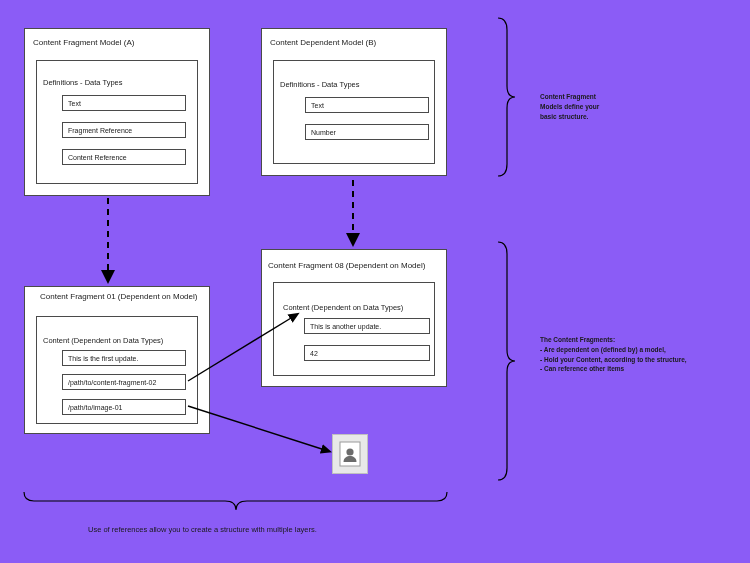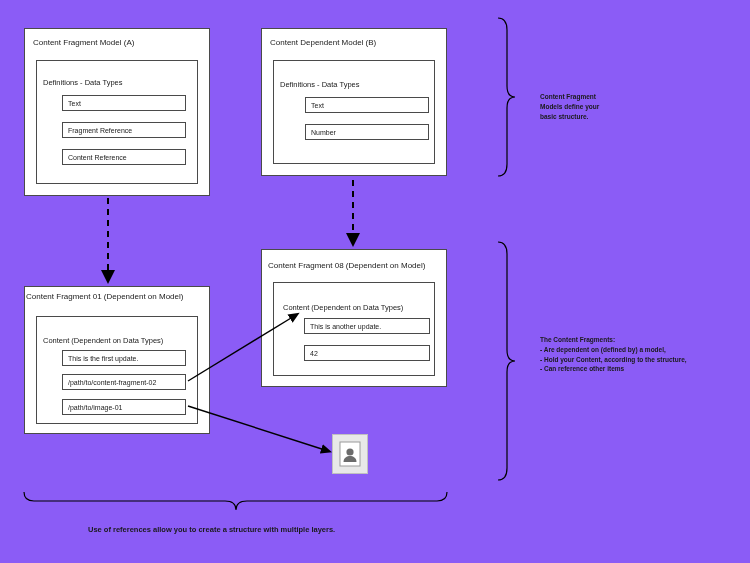--- a/index.html
+++ b/index.html
@@ -109,21 +109,21 @@
   <div class="field" style="left:305px; top:124px; width:124px; height:16px;">Number</div>
 
   <div class="box" style="left:261px; top:249px; width:186px; height:138px;"></div>
   <div class="box-title" style="left:268px; top:261px;">Content Fragment 08 (Dependent on Model)</div>
   <div class="inner-box" style="left:273px; top:282px; width:162px; height:94px;"></div>
   <div class="inner-title" style="left:283px; top:295px;">Content  (Dependent on Data Types)</div>
   <div class="field" style="left:304px; top:318px; width:126px; height:16px;">This is another update.</div>
   <div class="field" style="left:304px; top:345px; width:126px; height:16px;">42</div>
 
   <div class="box" style="left:24px; top:286px; width:186px; height:148px;"></div>
-  <div class="box-title" style="left:26px; top:292px;">Content Fragment  01 (Dependent on Model)</div>
+  <div class="box-title" style="left:40px; top:292px;">Content Fragment  01 (Dependent on Model)</div>
   <div class="inner-box" style="left:36px; top:316px; width:162px; height:108px;"></div>
   <div class="inner-title" style="left:43px; top:328px;">Content (Dependent on Data Types)</div>
   <div class="field" style="left:62px; top:350px; width:124px; height:16px;">This is the first update.</div>
   <div class="field" style="left:62px; top:374px; width:124px; height:16px;">/path/to/content-fragment-02</div>
   <div class="field" style="left:62px; top:399px; width:124px; height:16px;">/path/to/image-01</div>
 
   <div class="avatar-box" style="left:332px; top:434px; width:36px; height:40px;">
     <svg width="22" height="26" viewBox="0 0 22 26">
       <rect x="1" y="1" width="20" height="24" fill="#ffffff" stroke="#9a9a9a" stroke-width="1"></rect>
       <circle cx="11" cy="11" r="3.6" fill="#6b6b6b"></circle>
@@ -131,21 +131,21 @@
     </svg>
   </div>
 
   <div class="brace-label" style="left:540px; top:92px;">Content Fragment
 Models define your
 basic structure.</div>
   <div class="brace-label" style="left:540px; top:335px;">The Content Fragments:
 - Are dependent on (defined by) a model,
 - Hold your Content, according to the structure,
 - Can reference other items</div>
-  <div class="caption" style="left:88px; top:525px;font-weight:bold;">Use of references allow you to create a structure with multiple layers.</div>
+  <div class="caption" style="left:88px; top:525px;">Use of references allow you to create a structure with multiple layers.</div>
 
   <svg class="overlay">
     <defs>
       <marker id="arrow-dashed" markerWidth="8" markerHeight="8" refX="4" refY="4" orient="auto" markerUnits="strokeWidth">
         <path d="M0,0.5 L7,4 L0,7.5 z" fill="#000000"></path>
       </marker>
       <marker id="arrow-solid" markerWidth="9" markerHeight="9" refX="5" refY="4.5" orient="auto" markerUnits="strokeWidth">
         <path d="M0,1 L8,4.5 L0,8 z" fill="#000000"></path>
       </marker>
     </defs>

